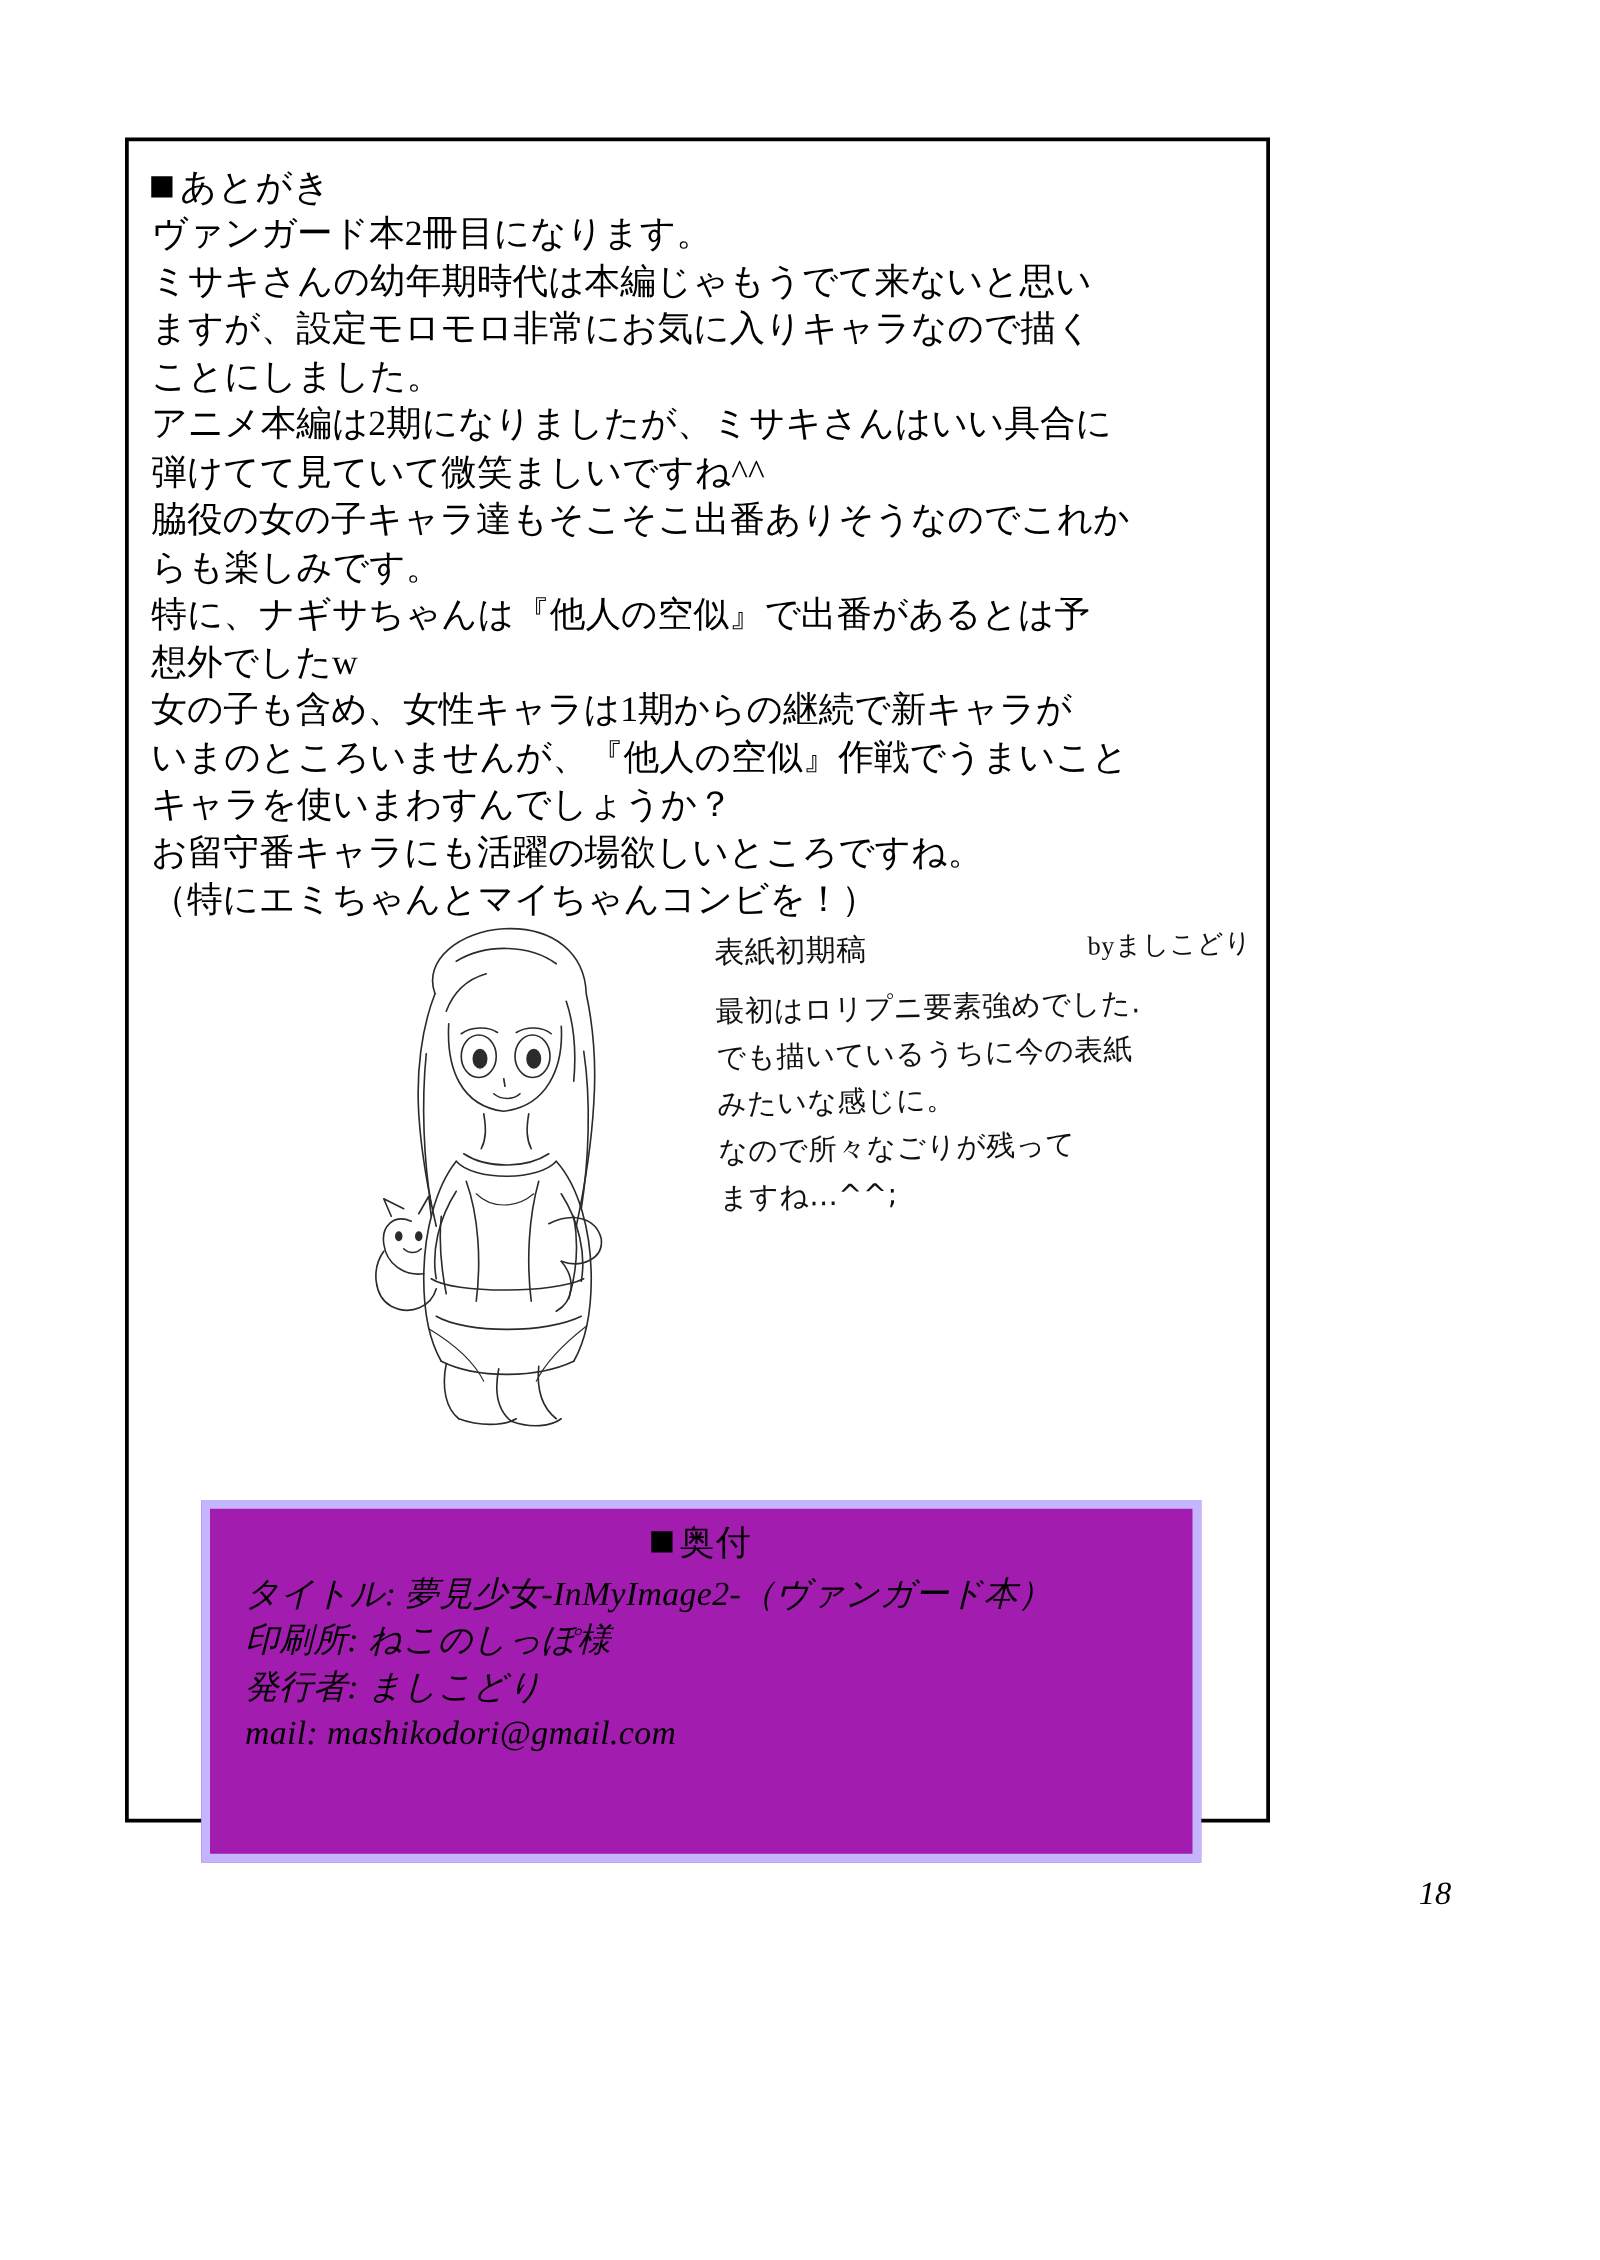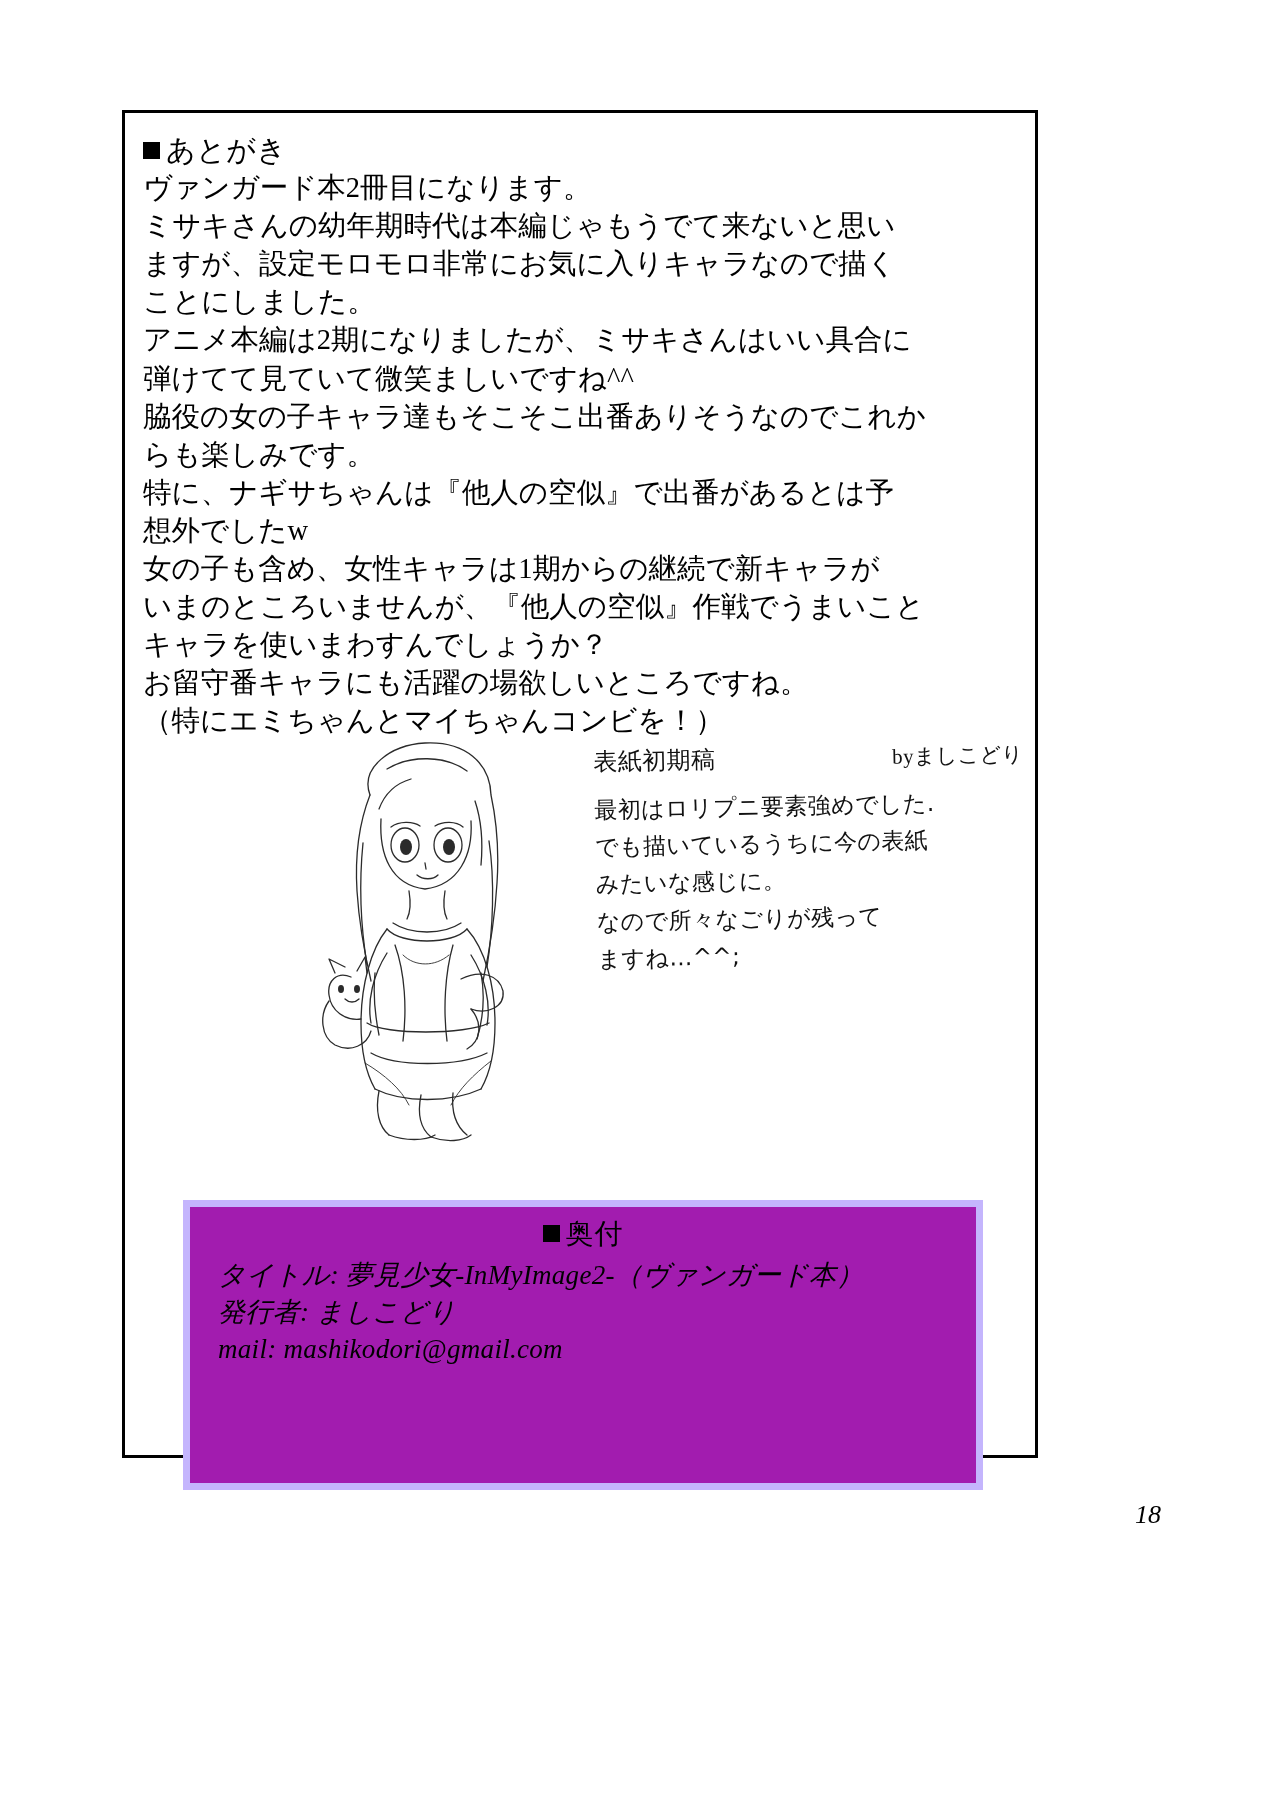--- a/index.html
+++ b/index.html
@@ -19,21 +19,20 @@
   
   .page-frame {
     position: absolute;
     left: 100px;
     top: 110px;
     width: 916px;
     height: 1348px;
     border: 3px solid #000;
     box-sizing: border-box;
     background: #fff;
-    margin-left: 22px;
   }
 
   
   .afterword {
     position: absolute;
     left: 18px;
     top: 18px;
     width: 878px;
   }
   .afterword-heading {
@@ -237,20 +236,21 @@
       <div class="line">ますね…^^;</div>
     </div>
   </div>
 
   <div class="colophon">
     <div class="colophon-heading">
       <span class="sq-bullet"></span><span>奥付</span>
     </div>
     <div class="colophon-list">
       <div class="item">タイトル: 夢見少女-InMyImage2-（ヴァンガード本）</div>
+      <div class="item">印刷所: ねこのしっぽ様</div>
       <div class="item">発行者: ましこどり</div>
       <div class="item">mail: mashikodori@gmail.com</div>
     </div>
   </div>
 
 </div>
 
 <div class="page-number">18</div>
 
 </body></html>

